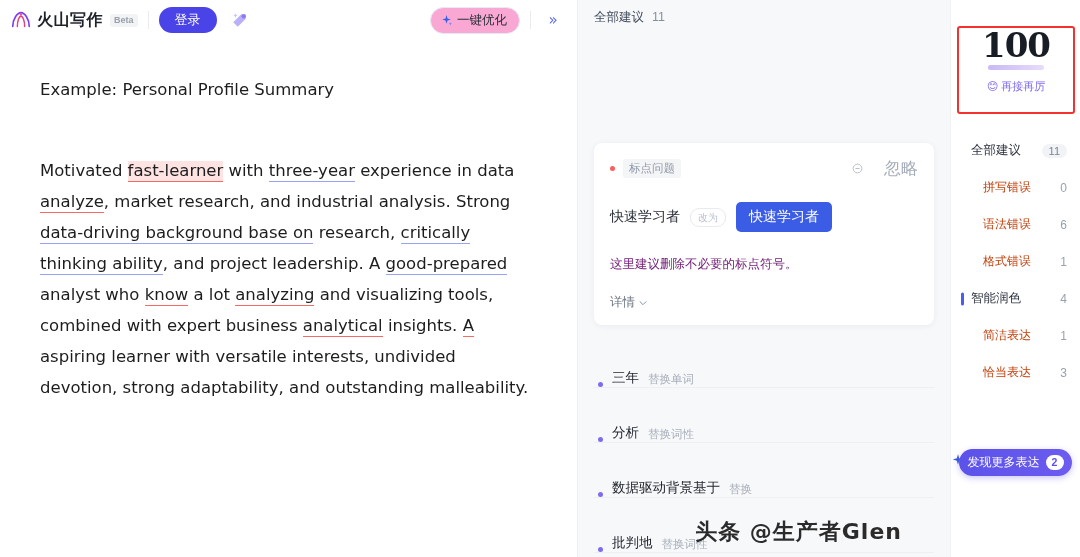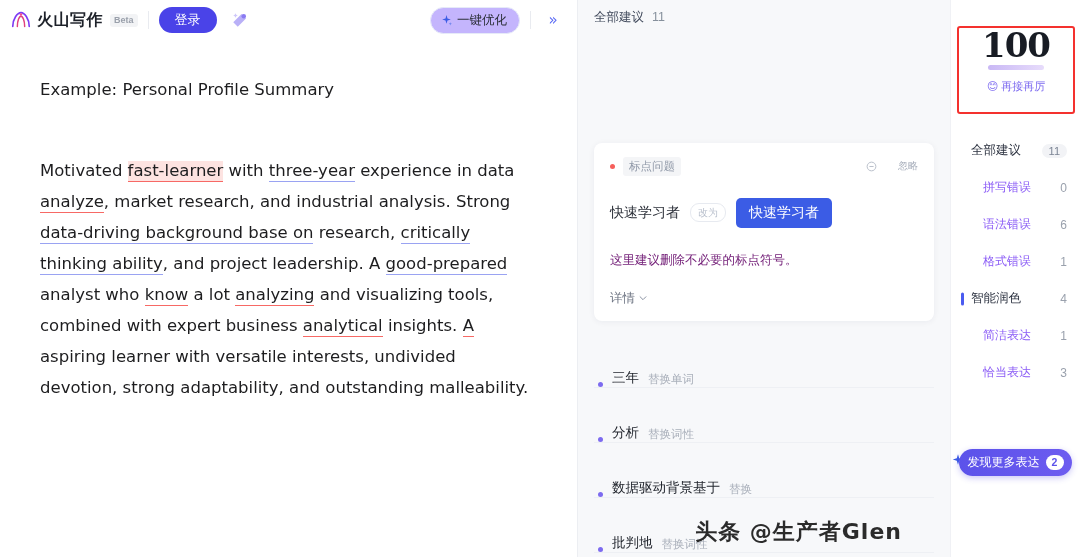--- a/index.html
+++ b/index.html
@@ -41,21 +41,21 @@
     cursor: pointer; line-height: 1.2; font-weight: 400;
   }
   .wand-btn {
     width: 26px; height: 26px; border-radius: 6px;
     display: flex; align-items: center; justify-content: center;
     cursor: pointer; background: transparent;
   }
   .topbar-spacer { flex: 1; }
   .optimize-btn {
     display: flex; align-items: center; gap: 4px;
-    background: #c4b5fd; border: 1px solid #e6eaf8;
+    background: #f9a8d4; border: 1px solid #e6eaf8;
     border-radius: 14px; padding: 4px 12px 4px 9px;
     font-size: 12.5px; color: #2b2f38; cursor: pointer;
   }
   .collapse-btn {
     width: 24px; height: 24px; display: flex; align-items: center;
     justify-content: center; color: #5b6bf5; font-size: 15px;
     cursor: pointer; font-family: "DejaVu Sans", sans-serif;
   }
 
   .doc {
@@ -97,21 +97,21 @@
     padding: 14px 16px 14px 16px;
   }
   .sug-card-top { display: flex; align-items: center; }
   .dot-red { width: 5px; height: 5px; border-radius: 50%; background: #f65f5b; margin-right: 8px; }
   .tag-chip {
     font-size: 11.5px; color: #9099a8; background: #f4f5f7;
     border-radius: 3px; padding: 2px 6px; line-height: 1.3;
   }
   .ignore-btn {
     margin-left: auto; display: flex; align-items: center; gap: 21px;
-    font-size: 10px; color: #a7aebb; cursor: pointer;
+    font-size: 17px; color: #a7aebb; cursor: pointer;
   }
   .replace-row { display: flex; align-items: center; gap: 10px; margin-top: 22px; }
   .orig-text { font-size: 14px; color: #2b2f38; }
   .arrow-chip {
     font-size: 10px; color: #b8bfcc; border: 1px solid #e7eaf0;
     border-radius: 9px; padding: 1px 7px; line-height: 1.5;
   }
   .sugg-btn {
     background: #3b5ce5; color: #fff; font-size: 14px;
     border: none; border-radius: 5px; padding: 6px 13px;
@@ -165,21 +165,21 @@
     height: 37px; display: flex; align-items: center;
     padding-left: 20px; position: relative; cursor: pointer;
   }
   .cat-row .bar {
     position: absolute; left: 10px; top: 50%; transform: translateY(-50%);
     width: 3px; height: 13px; border-radius: 2px;
   }
   .cat-row .bar.red { background: #f4312e; }
   .cat-row .bar.blue { background: #4a5bf0; }
   .cat-label { font-size: 12.5px; color: #2c3240; }
-  .cat-label.sub { color: #8b5cf6; font-size: 12px; padding-left: 12px; }
+  .cat-label.sub { color: #c2410c; font-size: 12px; padding-left: 12px; }
   .cat-count {
     margin-left: auto; margin-right: 14px;
     font-size: 12px; color: #9aa1ad;
   }
   .cat-count.pill {
     background: #f2f3f6; border-radius: 8px; padding: 1px 7px;
     font-size: 11px; color: #7c8494;
   }
 
   .discover-btn {

